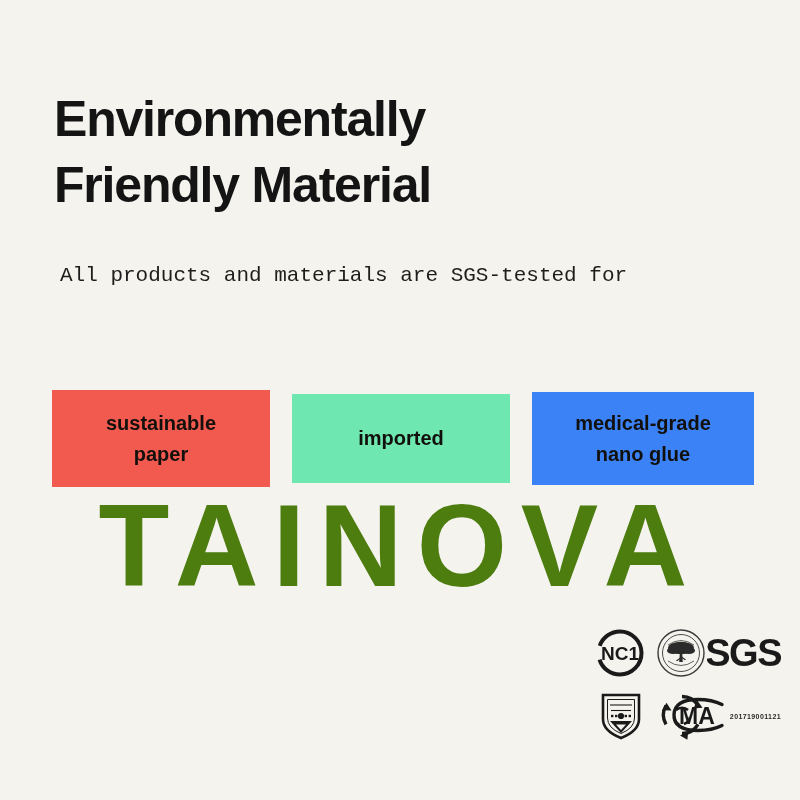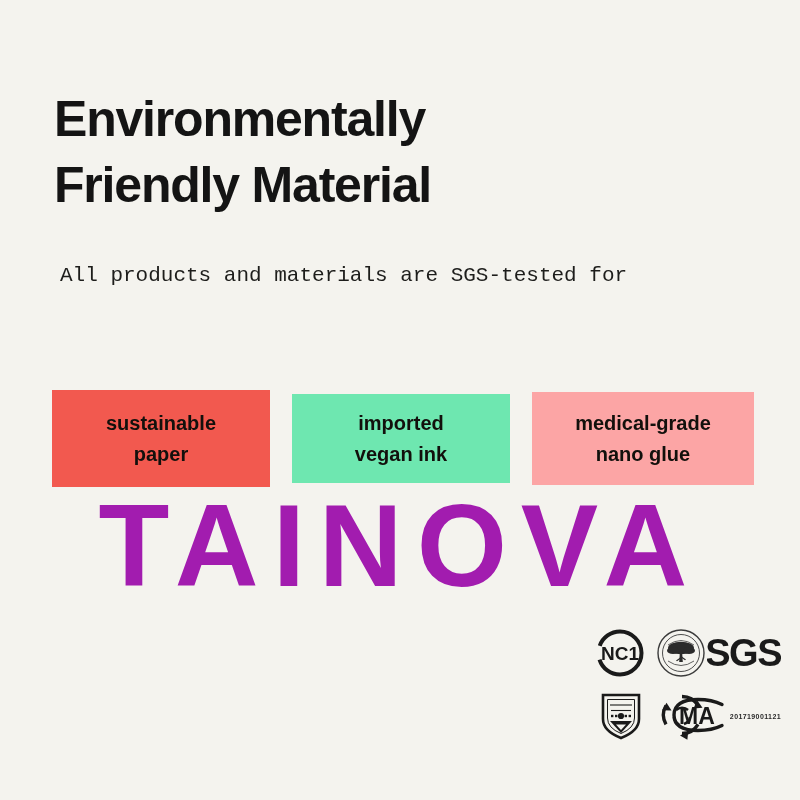--- a/index.html
+++ b/index.html
@@ -26,21 +26,21 @@
     position: absolute;
     left: 0;
     top: 488px;
     width: 800px;
     text-align: center;
     font-family: "Liberation Sans", sans-serif;
     font-weight: 700;
     font-size: 116px;
     letter-spacing: 14px;
     line-height: 1;
-    color: #a21caf;
+    color: #4d7c0f;
     user-select: none;
     white-space: nowrap;
   }
 
   
   .heading {
     position: absolute;
     left: 54px;
     top: 52px;
     width: 640px;
@@ -166,23 +166,22 @@
     <span class="line">All products and materials are SGS-tested for</span>
   </p>
 
   <div class="chips">
     <div class="chip chip-0" style="background:#f2594f">
       <span class="l">sustainable</span>
       <span class="l">paper</span>
     </div>
     <div class="chip chip-1" style="background:#6ee7b0">
       <span class="l">imported</span>
-      <span class="l">vegan ink</span>
-    </div>
-    <div class="chip chip-2" style="background:#fca5a5">
+    </div>
+    <div class="chip chip-2" style="background:#3b82f6">
       <span class="l">medical-grade</span>
       <span class="l">nano glue</span>
     </div>
   </div>
 
   <div class="badges">
 
     <div class="badge">
       <svg width="50" height="50" viewBox="0 0 50 50" aria-hidden="true">
         <path d="M25 3.5 A21.5 21.5 0 1 1 25 46.5 A21.5 21.5 0 1 1 25 3.5" fill="none" stroke="#1a1a1a" stroke-width="4" stroke-dasharray="108 14" stroke-dashoffset="14"></path>

